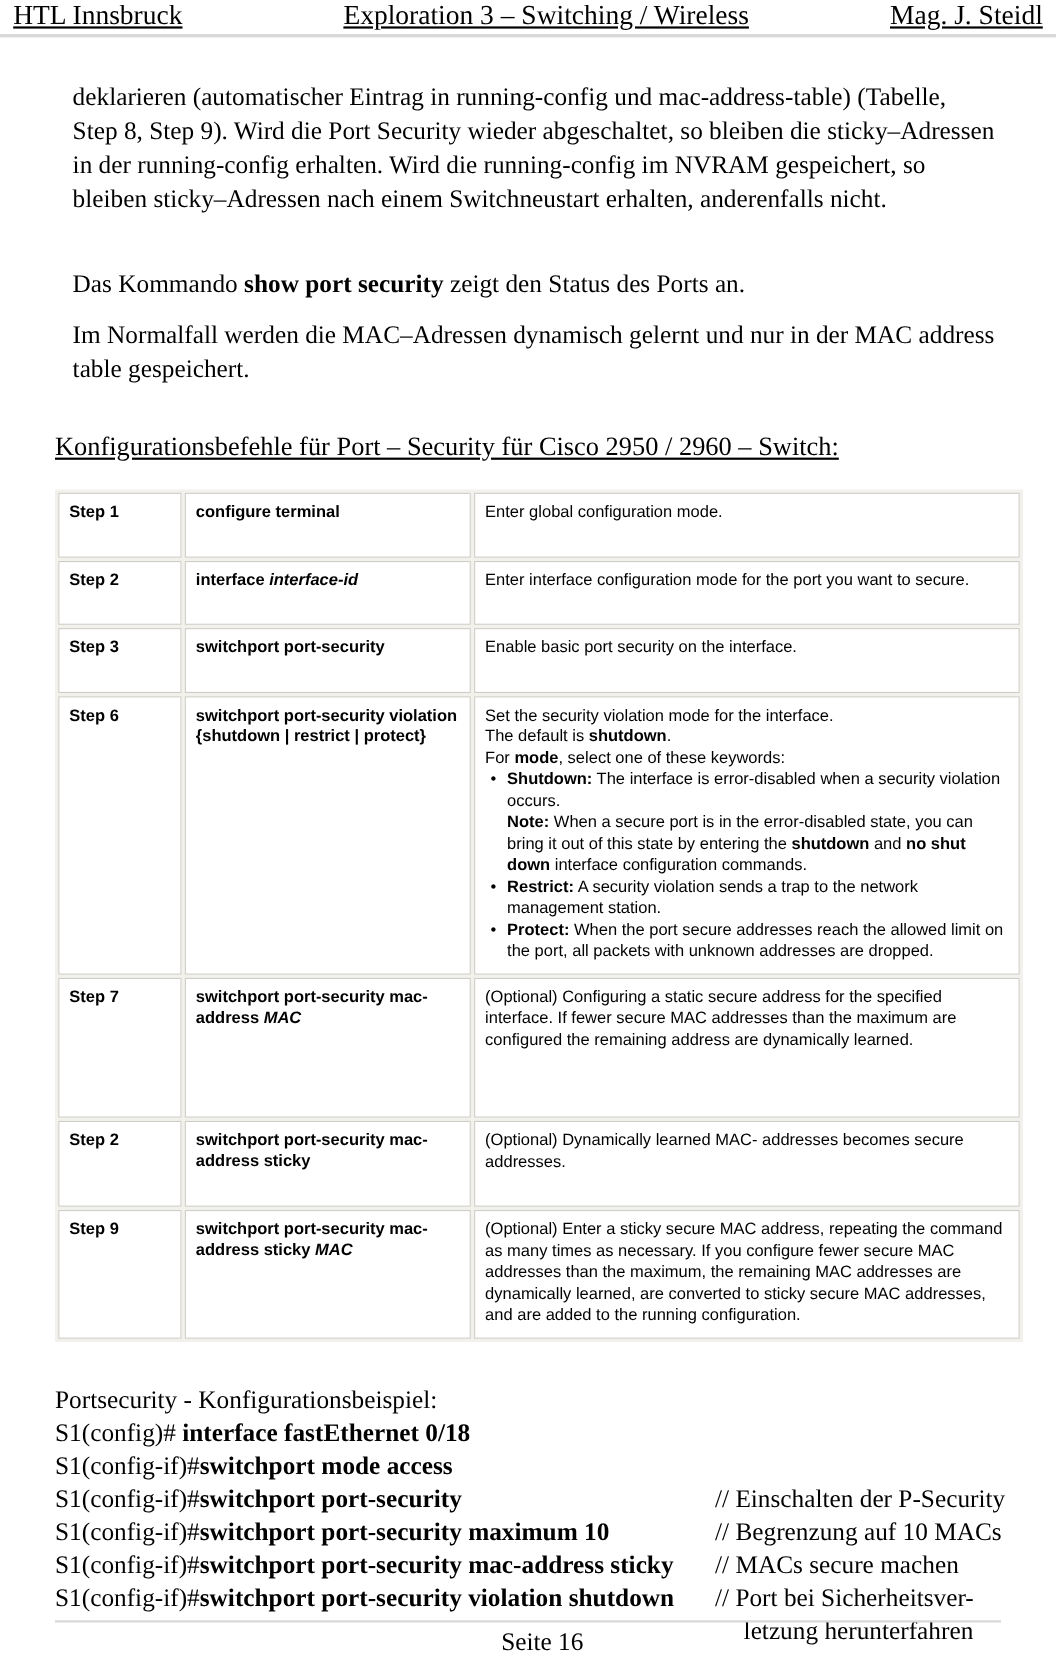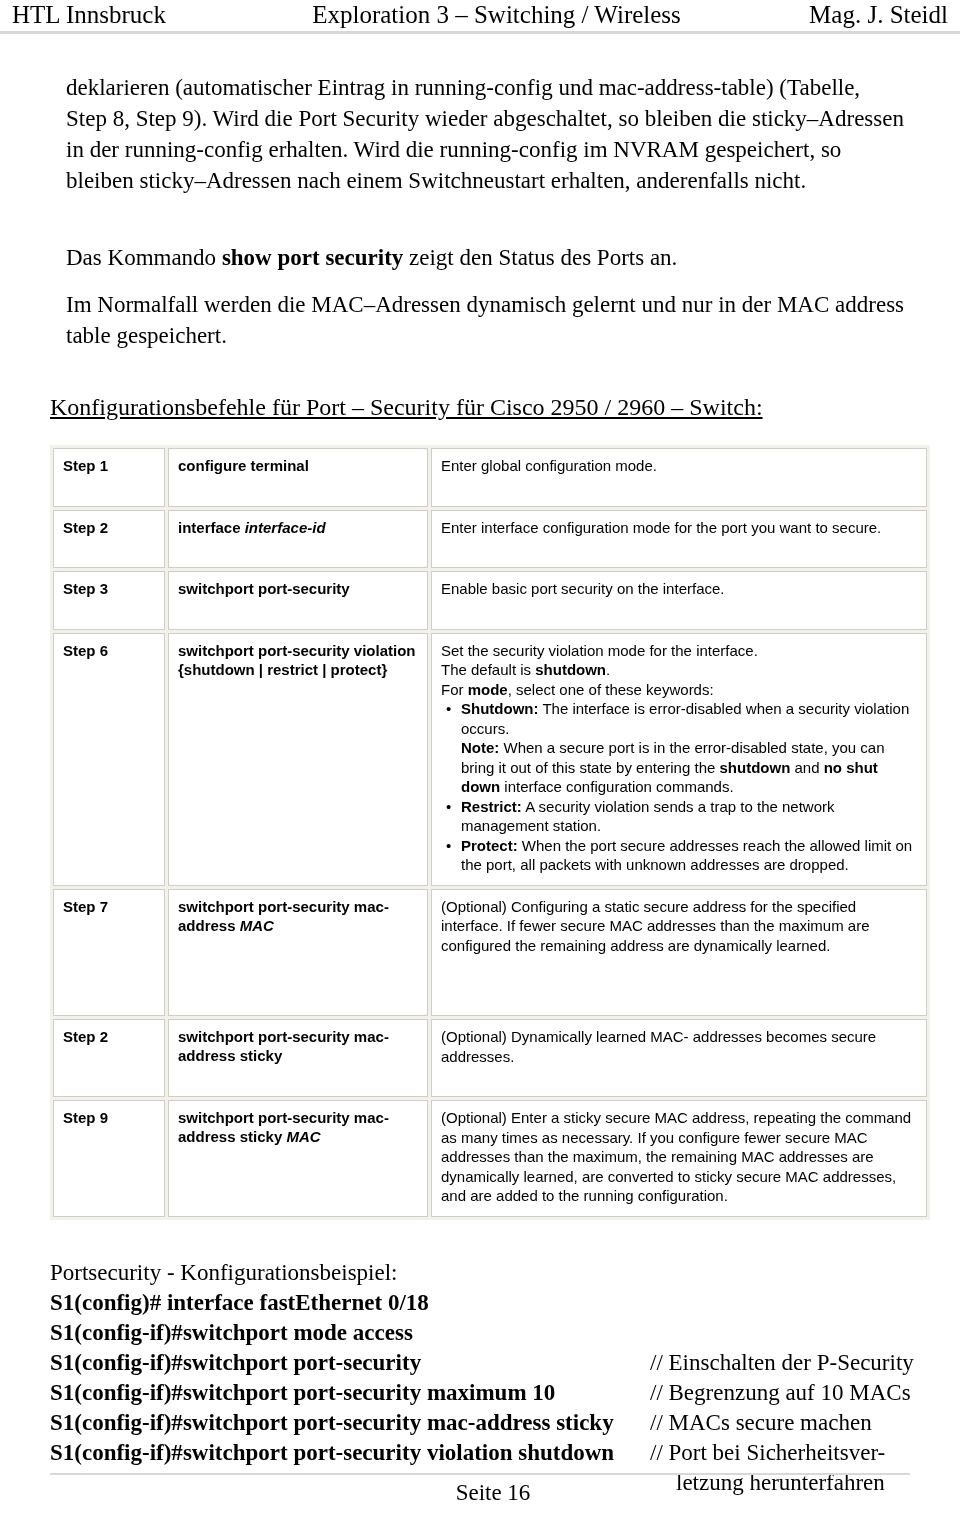--- a/index.html
+++ b/index.html
@@ -25,20 +25,21 @@
     height: 32px;
     display: flex;
     align-items: flex-start;
     justify-content: space-between;
     padding: 0 12px;
     box-sizing: border-box;
     font-family: "Liberation Serif", serif;
     font-size: 25px;
     line-height: 30px;
     white-space: nowrap;
+    text-decoration: underline;
   }
   .page-header .hdr-left  { flex: 0 0 auto; }
   .page-header .hdr-mid   { flex: 0 0 auto; margin-left: 18px; }
   .page-header .hdr-right { flex: 0 0 auto; }
   .header-rule {
     position: absolute;
     top: 31px;
     left: 0;
     width: 960px;
     height: 3px;
@@ -147,21 +148,21 @@
   }
   .example .ex-cmd {
     flex: 0 0 600px;
     white-space: nowrap;
   }
   .example .ex-note {
     flex: 1 1 auto;
     white-space: nowrap;
   }
   .example .ex-note.cont { padding-left: 26px; }
-  .example .prompt { font-weight: bold; }
+  .example .prompt { font-weight: normal; }
   .example .cmd { font-weight: bold; }
 
   
   .footer-rule {
     position: absolute;
     left: 50px;
     top: 1473px;
     width: 860px;
     height: 2px;
     background: #d8d8d8;

